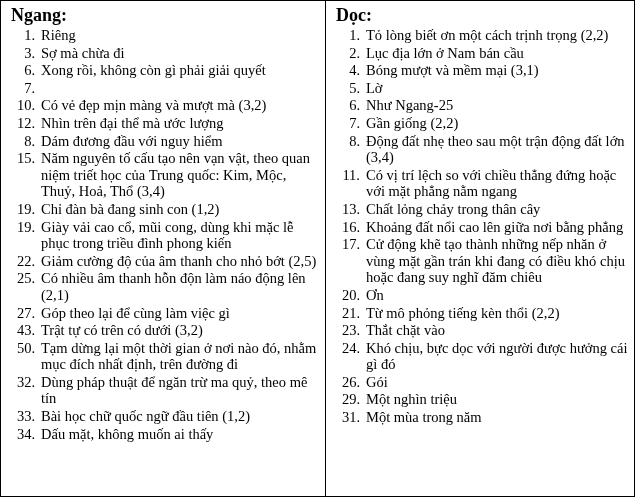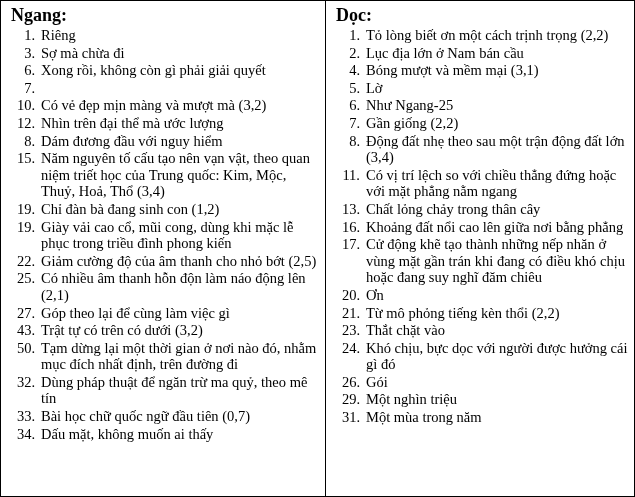--- a/index.html
+++ b/index.html
@@ -133,21 +133,21 @@
       <li>
           <span class="num">50.</span>
           <span class="txt">Tạm dừng lại một thời gian ở nơi nào đó, nhằm mục đích nhất định, trên đường đi</span>
         </li>
       <li>
           <span class="num">32.</span>
           <span class="txt">Dùng pháp thuật để ngăn trừ ma quỷ, theo mê tín</span>
         </li>
       <li>
           <span class="num">33.</span>
-          <span class="txt">Bài học chữ quốc ngữ đầu tiên (0,7)</span>
+          <span class="txt">Bài học chữ quốc ngữ đầu tiên (1,2)</span>
         </li>
       <li>
           <span class="num">34.</span>
           <span class="txt">Dấu mặt, không muốn ai thấy</span>
         </li>
     </ul>
   </div>
 
   <div class="column col-right">
     <div class="col-title">Dọc:</div>

